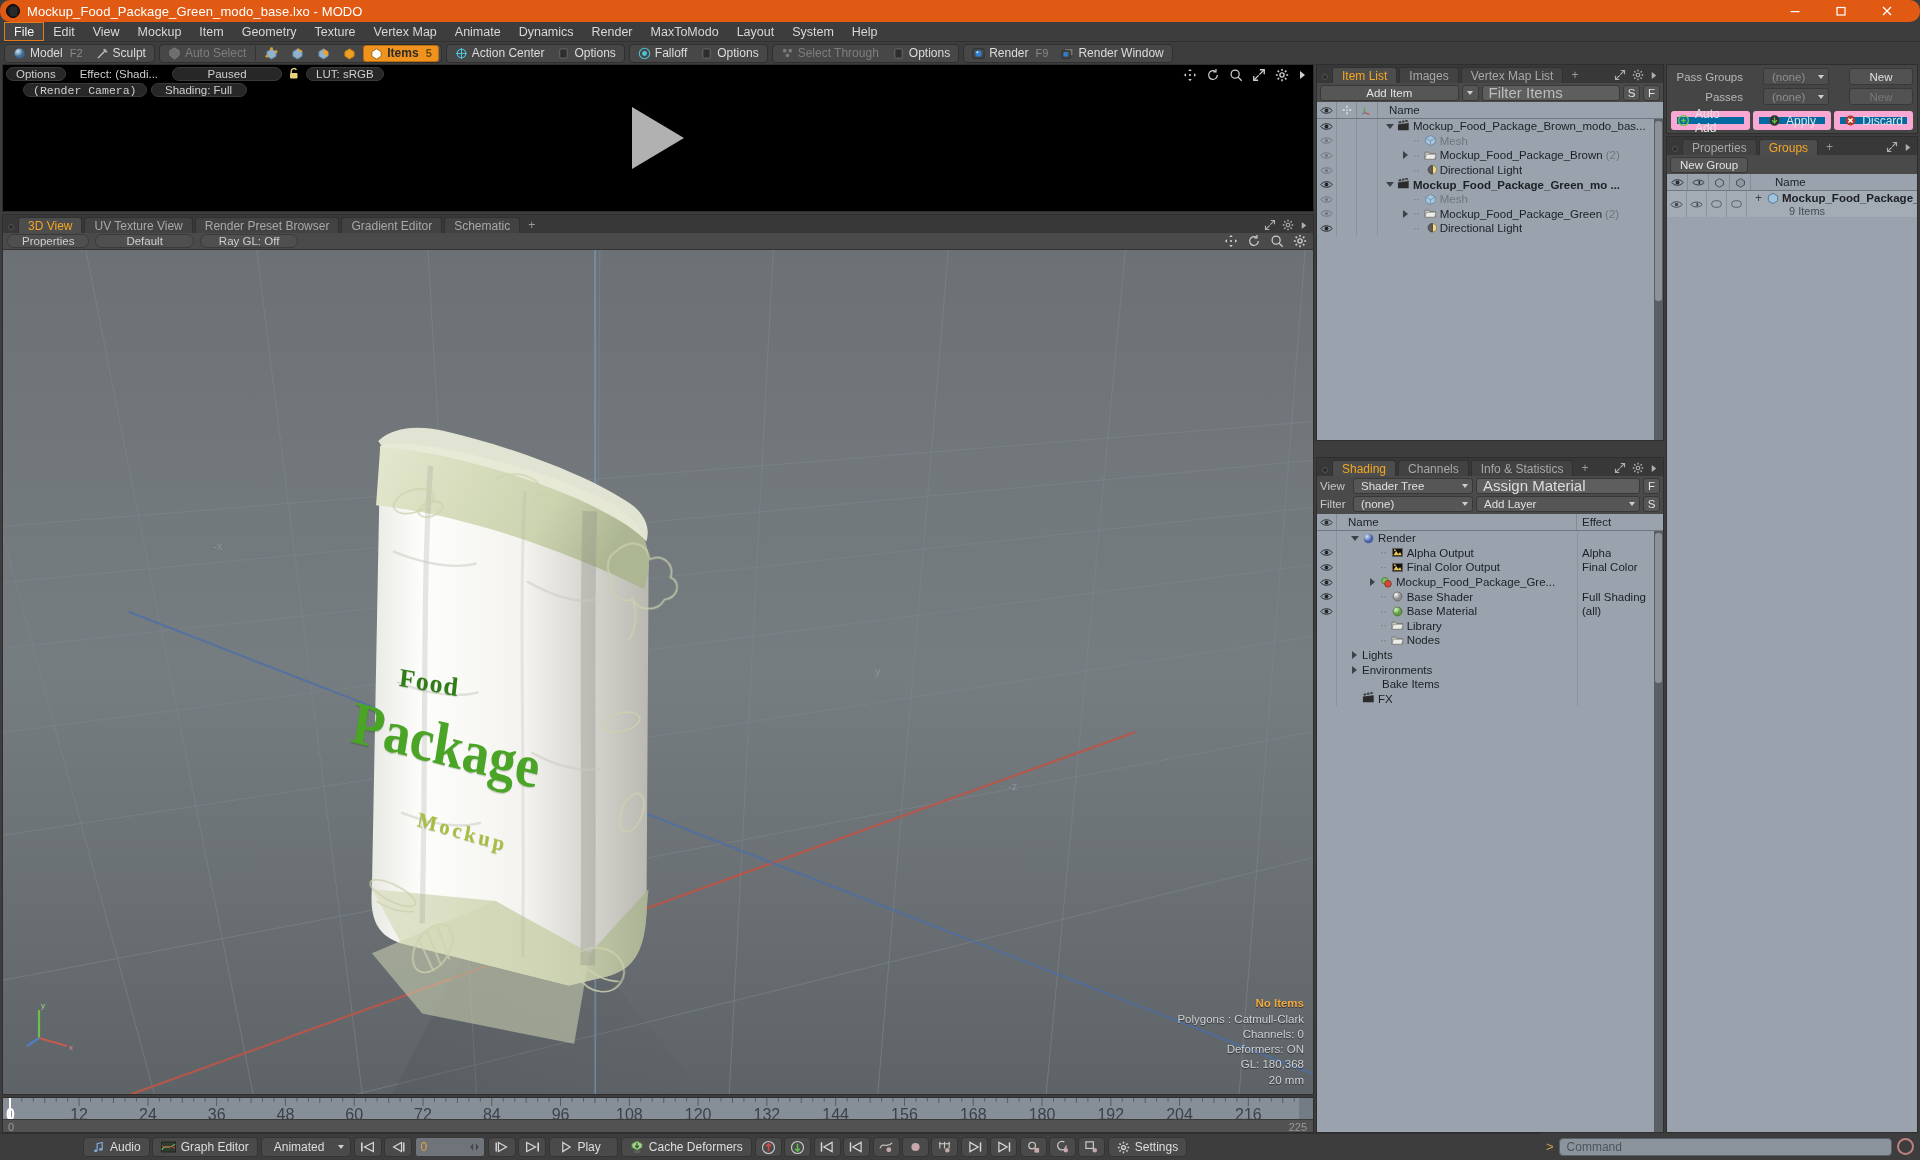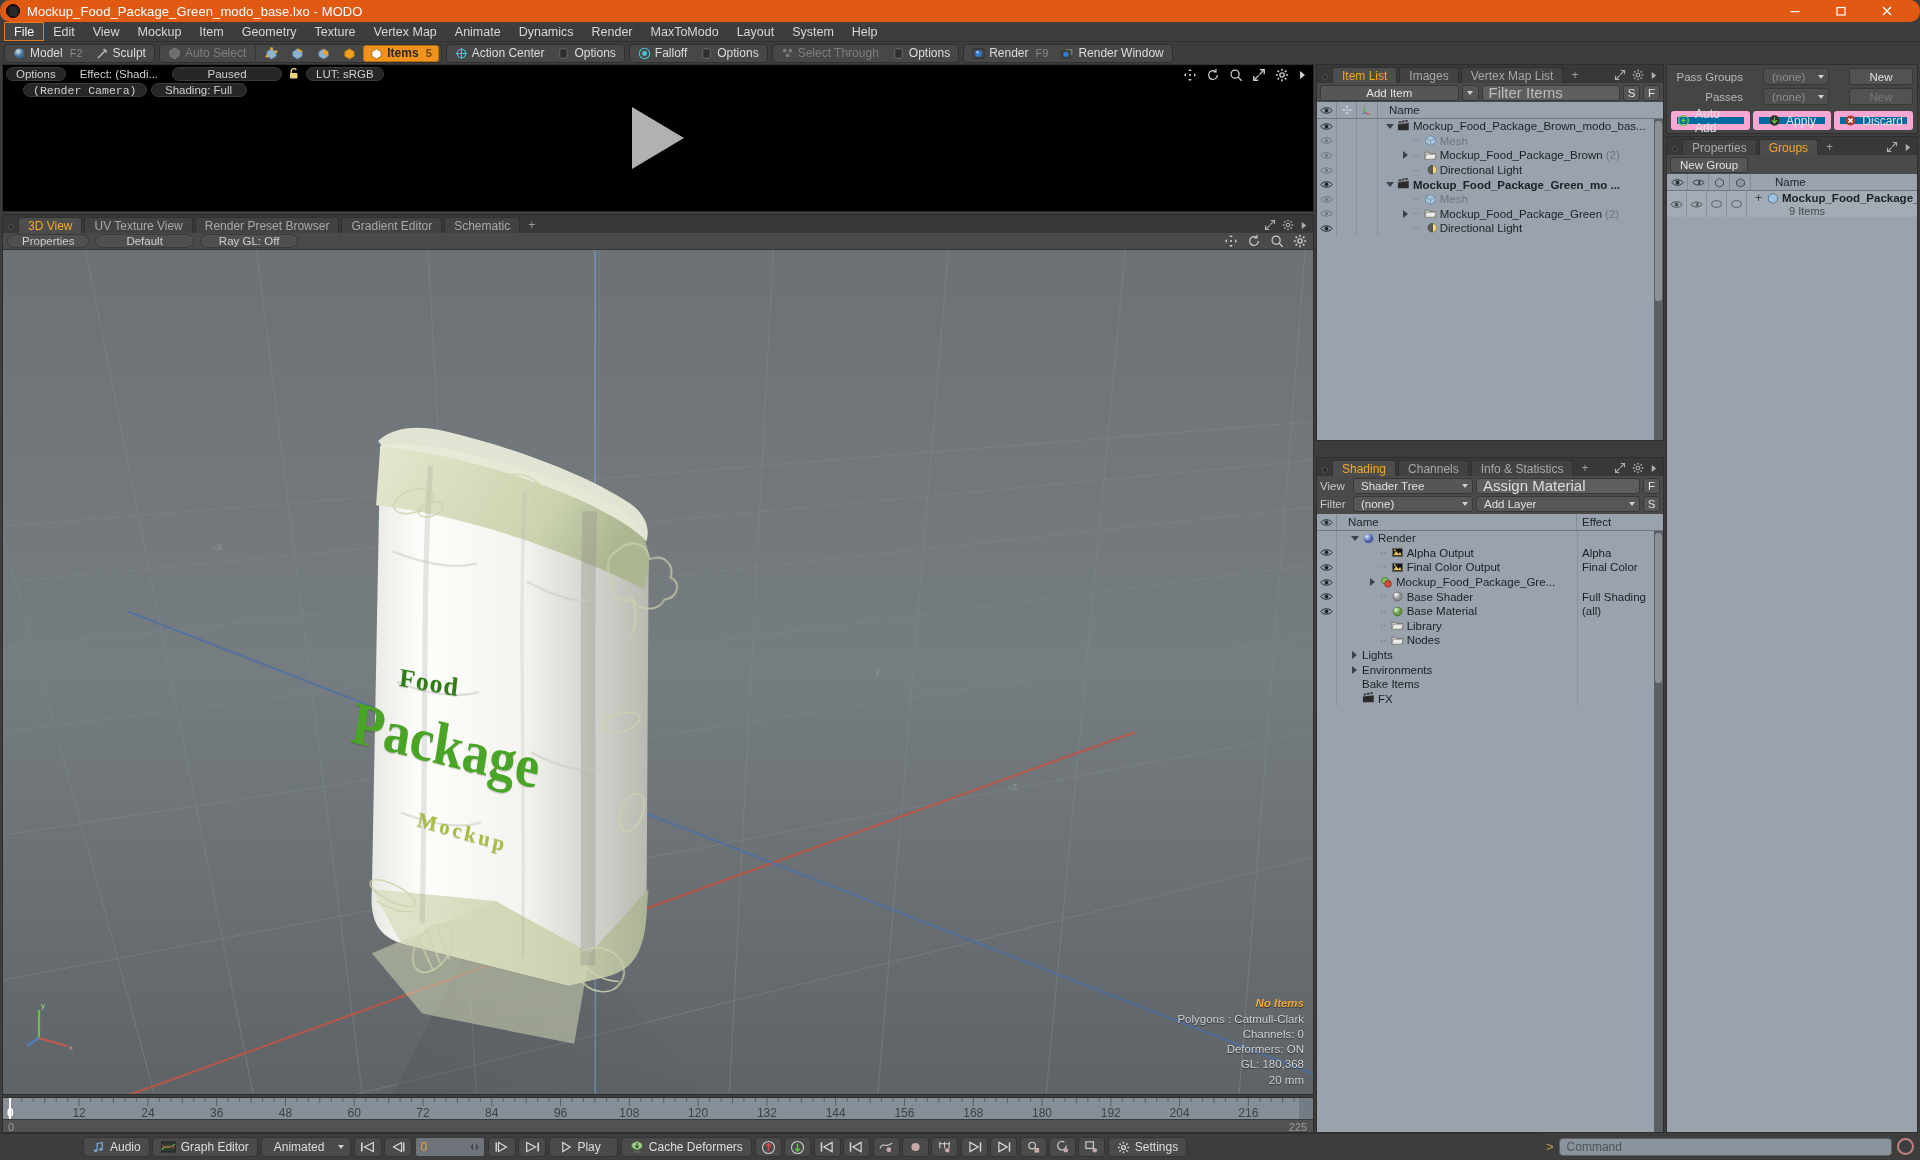--- a/index.html
+++ b/index.html
@@ -63,31 +63,31 @@
 
   
   .view3d { flex:1; display:flex; flex-direction:column; background:#454545; border:1px solid #2e2e2e; min-height:0;}
   .v3-optbar{height:17px;display:flex;align-items:center;gap:6px;padding:1px 4px;background:#4a4a4a;border-bottom:1px solid #333;position:relative;}
   .v3-pill{height:14px;border-radius:7px;background:#4f4f4f;border:1px solid #3a3a3a;color:#cfcfcf;font-size:11.5px;display:flex;align-items:center;justify-content:center;padding:0 14px;}
   .v3-right{position:absolute;right:6px;display:flex;gap:9px;align-items:center;}
   .v3-canvas{flex:1;position:relative;overflow:hidden;background:
      linear-gradient(180deg,#6e7377 0%,#737a7e 55%,#5f6468 100%);}
   .grid-svg{position:absolute;inset:0;width:100%;height:100%;}
   .v3-stats{position:absolute;right:9px;bottom:6px;text-align:right;font-size:11.5px;color:#cdd2d5;line-height:1.33;text-shadow:0 1px 1px rgba(0,0,0,.55);}
-  .v3-stats .hl{color:#f2a93b;font-weight:bold;font-style:italic;}
+  .v3-stats .hl{color:#f2a93b;font-weight:bold;}
   .axis-gizmo{position:absolute;left:22px;bottom:40px;width:60px;height:60px;}
 
   
   .bag-wrap{position:absolute;left:0;top:0;width:100%;height:100%;}
   .bagtext{position:absolute;color:#3f9b1f;font-family:"Liberation Serif",serif;font-weight:bold;text-shadow:0 1px 1px rgba(0,0,0,.18);}
 
   
   .timeline{height:36px;flex:none;background:#454545;border:1px solid #2e2e2e;display:flex;flex-direction:column;}
   .tl-ruler{height:22px;background:#868f98;position:relative;overflow:hidden;}
-  .tl-ruler .lbl{position:absolute;top:8px;transform:translateX(-50%);font-size:12px;color:#3b4148;}
+  .tl-ruler .lbl{position:absolute;top:8px;transform:translateX(-50%);font-size:16px;color:#3b4148;}
   .tl-ruler .lbl.zero{color:#fff;font-weight:bold;}
   .tl-range{height:13px;background:#525252;border-top:1px solid #3a3a3a;position:relative;}
   .tl-range span{position:absolute;top:1px;font-size:11px;color:#9a9a9a;}
 
   
   .bottombar{height:27px;flex:none;display:flex;align-items:center;gap:3px;padding:0 4px;background:#3d3d3d;border-top:1px solid #303030;}
   .bbtn{height:20px;display:flex;align-items:center;gap:5px;padding:0 8px;background:#4a4a4a;border:1px solid #343434;border-radius:4px;color:#dedede;font-size:12px;white-space:nowrap;}
   .bbtn.icononly{padding:0 5px;}
   .bgrp{display:flex;gap:2px;align-items:center;}
   .bsel{height:20px;display:flex;align-items:center;padding:0 6px 0 12px;background:#4a4a4a;border:1px solid #343434;border-radius:4px;color:#dedede;font-size:12px;gap:14px;}
@@ -1086,21 +1086,21 @@
               </div>
               <div class="eff">
                 <span style="font-size: 11.5px; overflow: hidden; white-space: nowrap;"></span>
               </div>
             </div>
             <div class="lrow">
               <div class="eye"></div>
               <div class="nm">
                 <span style="width: 6px; flex: 0 0 auto;"></span>
                 <div class="twist"></div>
-                <span style="overflow: hidden; text-overflow: ellipsis; white-space: nowrap;">Bake Items</span>
+                <span style="overflow: hidden; text-overflow: ellipsis; white-space: nowrap; margin-left: 20px;">Bake Items</span>
               </div>
               <div class="eff">
                 <span style="font-size: 11.5px; overflow: hidden; white-space: nowrap;"></span>
               </div>
             </div>
             <div class="lrow">
               <div class="eye"></div>
               <div class="nm">
                 <span style="width: 6px; flex: 0 0 auto;"></span>
                 <div class="twist"></div>

